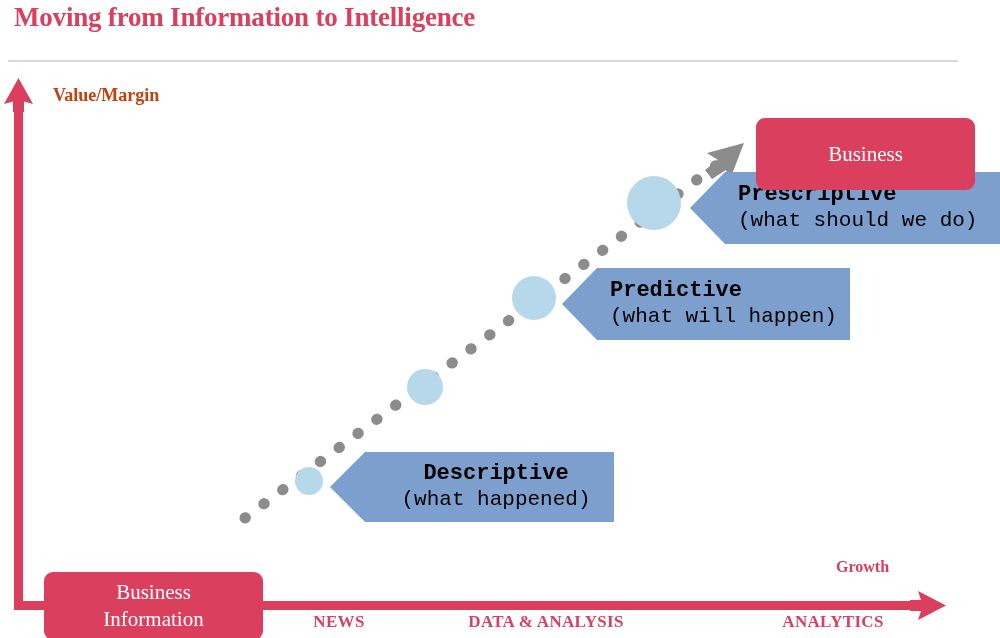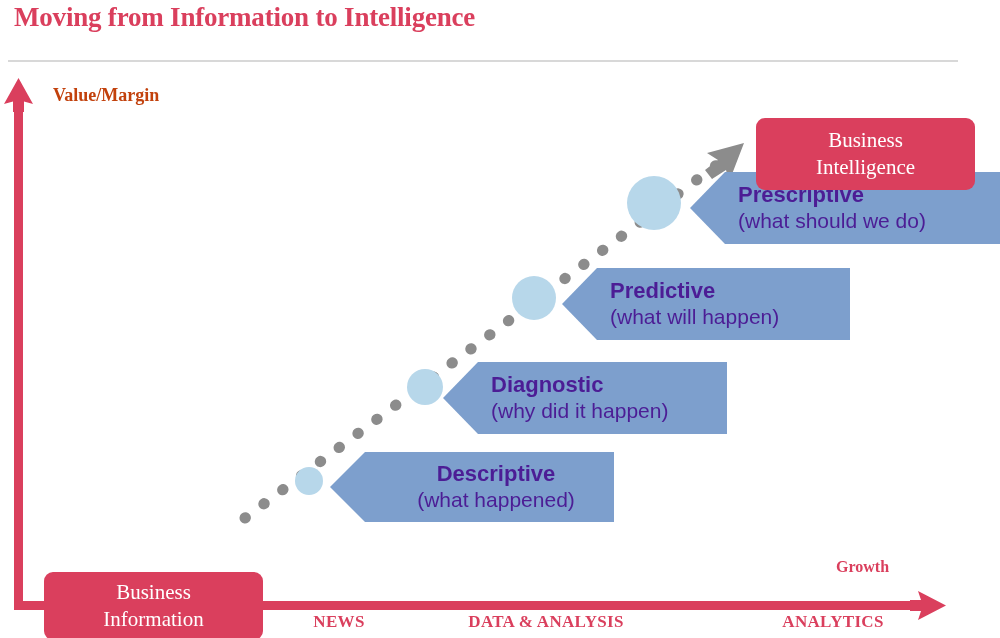--- a/index.html
+++ b/index.html
@@ -96,29 +96,29 @@
   }
   .red-box .rb-line { display: block; white-space: nowrap; }
 
   #box-bi   { left: 756px; top: 70px;  width: 219px; height: 72px; }
   #box-binf { left: 44px;  top: 524px; width: 219px; height: 68px; }
 
   
   .chev {
     position: absolute;
     background: #7d9fcd;
-    color: #4c1d95;
+    color: #000000;
     -webkit-clip-path: polygon(35px 0, 100% 0, 100% 100%, 35px 100%, 0 50%);
     clip-path: polygon(35px 0, 100% 0, 100% 100%, 35px 100%, 0 50%);
     padding-left: 48px;
     box-sizing: border-box;
     display: flex;
     flex-direction: column;
     justify-content: center;
-    font-family: Liberation Sans, sans-serif;
+    font-family: Liberation Mono, monospace;
   }
   .chev .ch-title {
     font-weight: bold;
     font-size: 22px;
     line-height: 26px;
     white-space: nowrap;
   }
   .chev .ch-sub {
     font-size: 21px;
     line-height: 26px;
@@ -172,38 +172,33 @@
     <circle cx="425" cy="387" r="18" fill="#b7d7ea"></circle>
     <circle cx="534" cy="298" r="22" fill="#b7d7ea"></circle>
     <circle cx="654" cy="203" r="27" fill="#b7d7ea"></circle>
   </svg>
 
   <div class="chev" id="chev-descriptive">
     <span class="ch-title">Descriptive</span>
     <span class="ch-sub">(what happened)</span>
   </div>
 
-  <div class="chev" id="chev-diagnostic">
-    <span class="ch-title">Diagnostic</span>
-    <span class="ch-sub">(why did it happen)</span>
-  </div>
 
   <div class="chev" id="chev-predictive">
     <span class="ch-title">Predictive</span>
     <span class="ch-sub">(what will happen)</span>
   </div>
 
   <div class="chev" id="chev-prescriptive">
     <span class="ch-title">Prescriptive</span>
     <span class="ch-sub">(what should we do)</span>
   </div>
 
   <div class="red-box" id="box-bi">
     <span class="rb-line">Business</span>
-    <span class="rb-line">Intelligence</span>
   </div>
 
   <div class="red-box" id="box-binf">
     <span class="rb-line">Business</span>
     <span class="rb-line">Information</span>
   </div>
 
 </div>
 
 </body></html>

